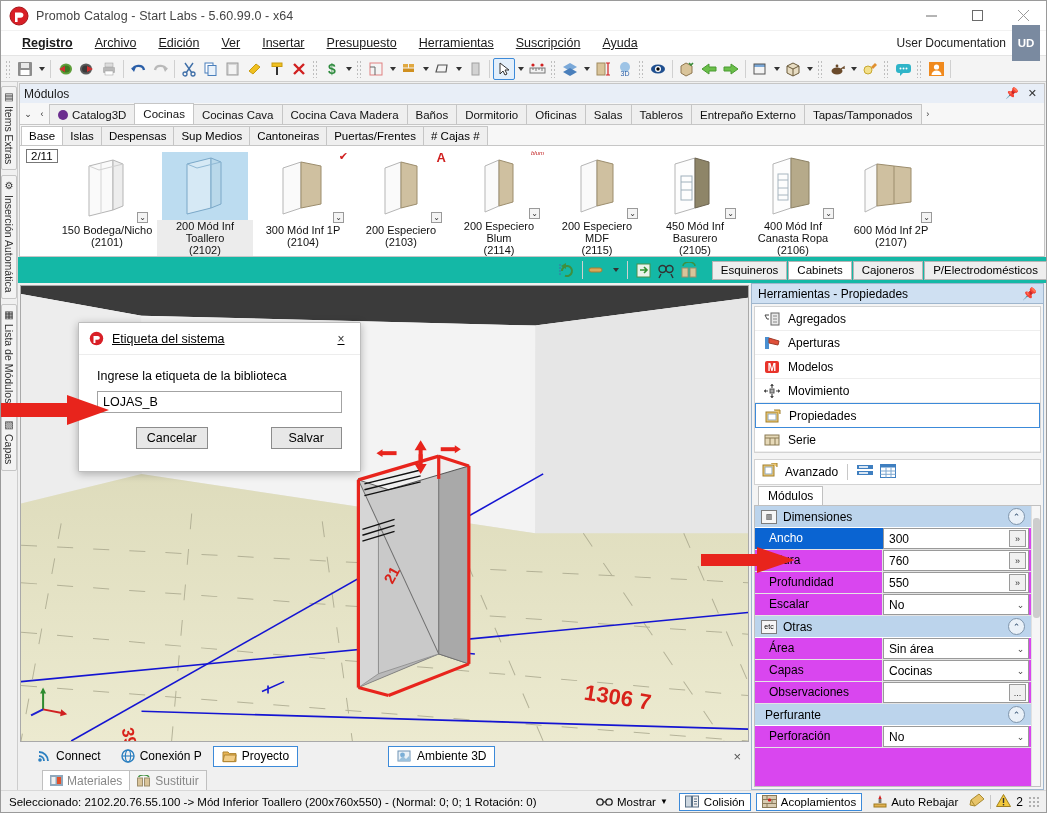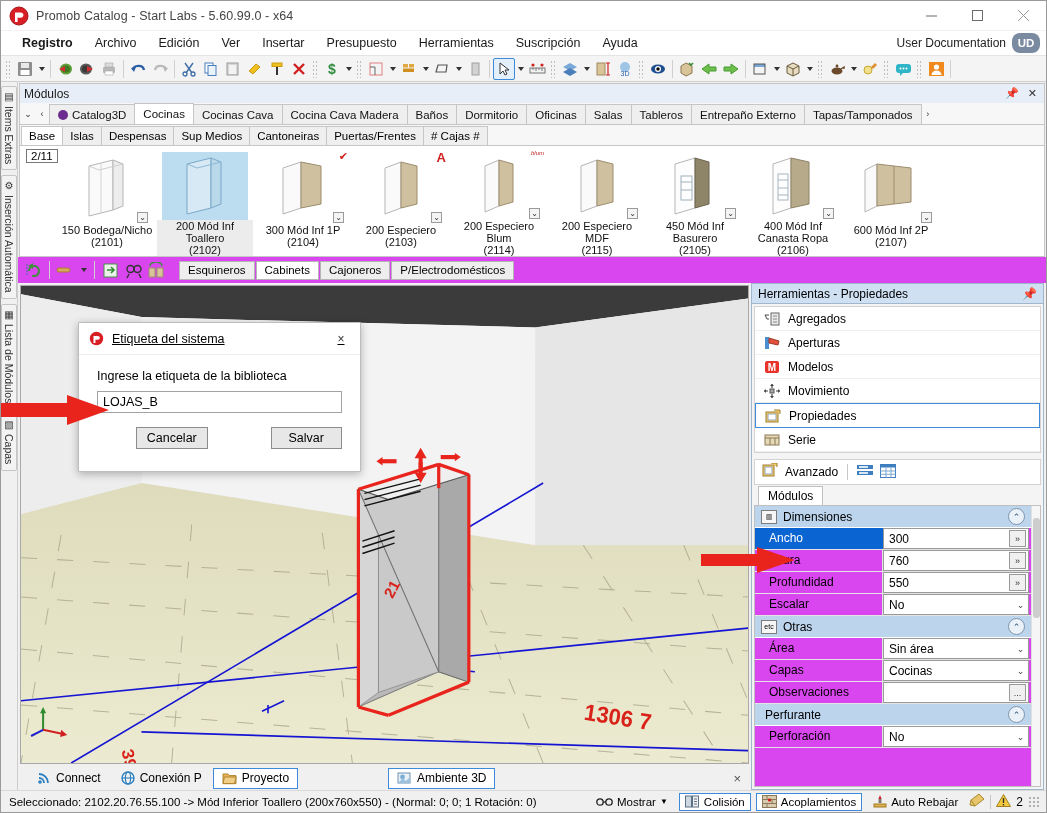--- a/index.html
+++ b/index.html
@@ -28,27 +28,27 @@
   .title-logo { width:20px;height:20px;margin:0 7px 0 8px; flex:0 0 20px;}
   .title-text { font-size:12.5px; color:#444; letter-spacing:.1px;}
   .win-btns { margin-left:auto; display:flex; height:30px;}
   .win-btn { width:46px;height:30px;display:flex;align-items:center;justify-content:center;color:#555;}
   .win-btn svg{display:block;}
   
   .menubar {
     height:24px; background:#ffffff; display:flex; align-items:center;
     padding-left:10px; flex:0 0 24px; position:relative;
   }
-  .menu-item { padding:3px 11px; font-size:12.5px; color:#1a1a1a; white-space:nowrap;}
+  .menu-item { padding:3px 11px; font-size:12.5px; color:#1a1a1a; white-space:nowrap;text-decoration:underline;}
   .menu-item.bold{font-weight:bold;}
   .userdoc { margin-left:auto; display:flex; align-items:center; gap:6px; padding-right:6px;}
   .userdoc-label{font-size:12px;color:#222;}
   .userdoc-badge{
-    width:28px;height:20px;background:#7a8aa0;color:#fff;display:flex;
-    align-items:center;justify-content:center;font-size:11.5px;font-weight:bold;border-radius:8px;
+    width:28px;height:36px;background:#7a8aa0;color:#fff;display:flex;
+    align-items:center;justify-content:center;font-size:11.5px;font-weight:bold;
   }
   
   .toolbar {
     height:27px; background:#f4f4f4; border-bottom:1px solid #cfcfcf;
     display:flex; align-items:center; flex:0 0 27px; padding-left:2px;
     border-top:1px solid #e4e4e4;
   }
   .tb-grip{width:7px;height:18px;margin:0 2px;
     background-image:radial-gradient(#b8b8b8 35%, transparent 36%);
     background-size:3px 4px; opacity:.9;}
@@ -92,21 +92,21 @@
   .pagebadge{position:absolute;left:6px;top:3px;border:1px solid #777;background:#fff;font-size:11.5px;padding:0 4px;z-index:5;}
   .thumb{width:98px;flex:0 0 98px;display:flex;flex-direction:column;align-items:center;padding-top:6px;}
   .thumb.sel .img{background:#bcdcf0;}
   .thumb.sel .cap{background:#ececec;}
   .img{width:86px;height:72px;display:flex;align-items:center;justify-content:center;position:relative;}
   .cap{font-size:11px;text-align:center;line-height:12px;width:96px;color:#111;}
   .mark{position:absolute;top:-2px;right:-2px;font-size:11px;}
   .dd{position:absolute;right:2px;bottom:1px;width:11px;height:11px;border:1px solid #9a9a9a;background:#f4f4f4;
     font-size:8px;display:flex;align-items:center;justify-content:center;color:#333;}
   
-  .modtools{height:26px;display:flex;align-items:center;background:#d946ef;padding-left:5px;gap:2px;}
+  .modtools{height:26px;display:flex;align-items:center;background:#14b8a6;padding-left:5px;gap:2px;justify-content:flex-end;}
   .mt-btn{width:21px;height:21px;display:flex;align-items:center;justify-content:center;}
   .ttab{height:19px;display:flex;align-items:center;padding:0 8px;border:1px solid #b5b5b5;background:#eeeeee;
     font-size:11.5px;margin-right:-1px;}
   .ttab.sel{background:#fff;}
   
   .lower{flex:1;display:flex;min-height:0;}
   .vpwrap{flex:1;display:flex;flex-direction:column;min-width:0;padding:2px 2px 0 2px;}
   .viewport{flex:1;border:1px solid #a9a9a9;position:relative;overflow:hidden;background:#fff;}
   .vp-tabbar{height:26px;display:flex;align-items:center;gap:2px;background:#f0f0f0;padding:2px 2px 0 8px;}
   .vtabbtn{height:21px;display:flex;align-items:center;gap:5px;padding:0 8px;font-size:12px;border:1px solid transparent;}
@@ -835,20 +835,38 @@
               <svg width="15" height="14" viewBox="0 0 15 14">
                   <rect x="1" y="2" width="12" height="10" fill="#e9f1f7" stroke="#6f94b5"></rect>
                   <circle cx="5.5" cy="6" r="2.4" fill="#7aaed6"></circle>
                   <path d="M1 12 L6 7 L9 10 L12 7 L14 12 Z" fill="#9ac1dd"></path>
                 </svg>
               <span>Ambiente 3D</span>
             </div>
             <span class="vp-close">×</span>
           </div>
 
+          <div class="mattabs">
+            <div class="mtab sel">
+              <svg width="13" height="11" viewBox="0 0 13 11">
+                  <rect x="0" y="0" width="13" height="11" fill="#8fa8bc"></rect>
+                  <rect x="1.5" y="2" width="4" height="7" fill="#f0f0f0"></rect>
+                  <rect x="7" y="2" width="4" height="7" fill="#e2502a"></rect>
+                </svg>
+              <span>Materiales</span>
+            </div>
+            <div class="mtab">
+              <svg width="14" height="12" viewBox="0 0 14 12">
+                  <rect x="0.5" y="3" width="5" height="8" fill="#d9c49a" stroke="#9c8d6d"></rect>
+                  <rect x="7.5" y="3" width="5" height="8" fill="#d9c49a" stroke="#9c8d6d"></rect>
+                  <path d="M1.5 2 a5.5 3 0 0 1 10.5 0" fill="none" stroke="#3f8f3f" stroke-width="1.3"></path>
+                </svg>
+              <span>Sustituir</span>
+            </div>
+          </div>
         </div>
 
         <div class="rdock">
 
           <div class="rd-hdr">
             <span>Herramientas - Propiedades</span>
             <span class="pin">📌</span>
           </div>
           <div class="rd-body">
 

